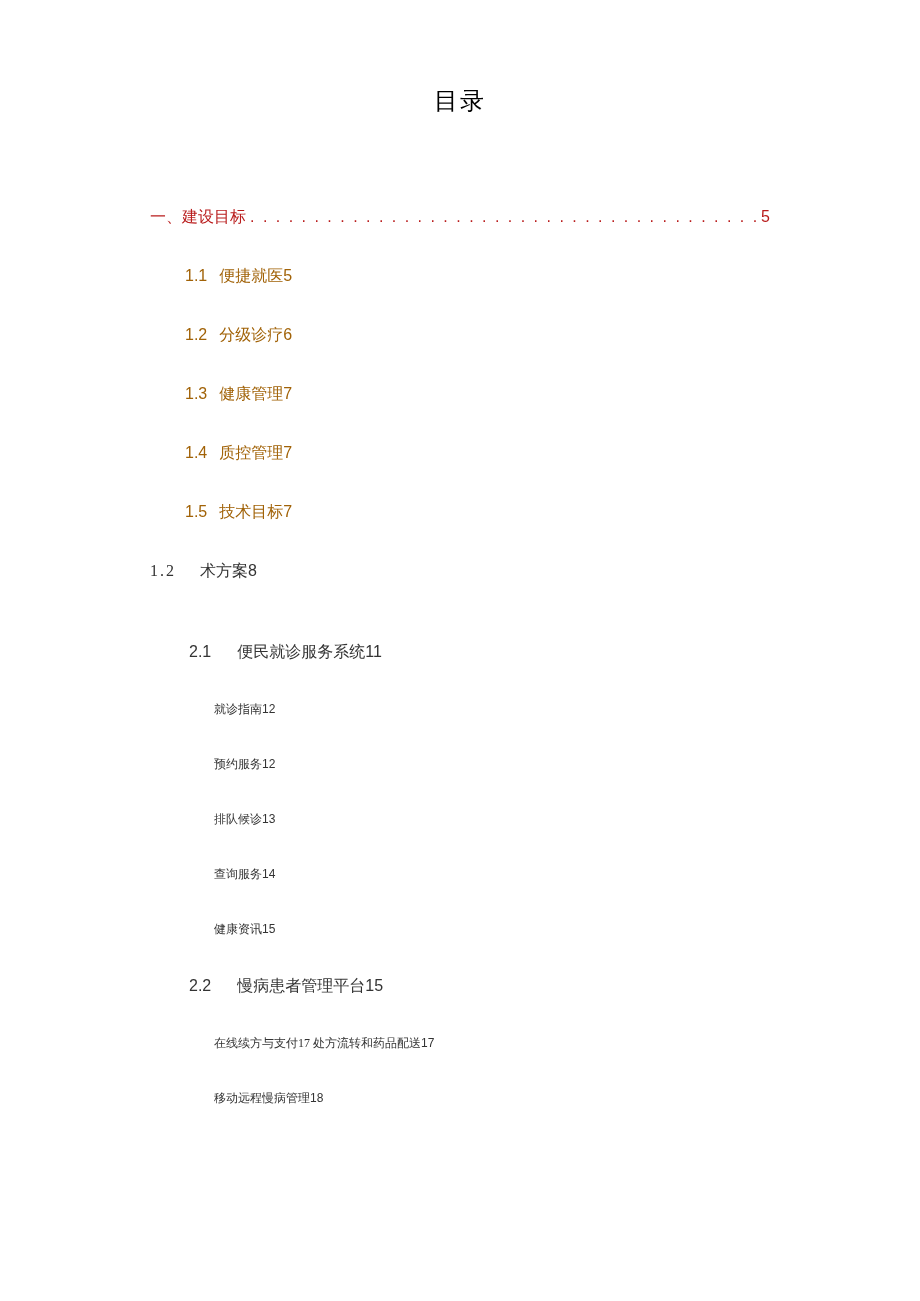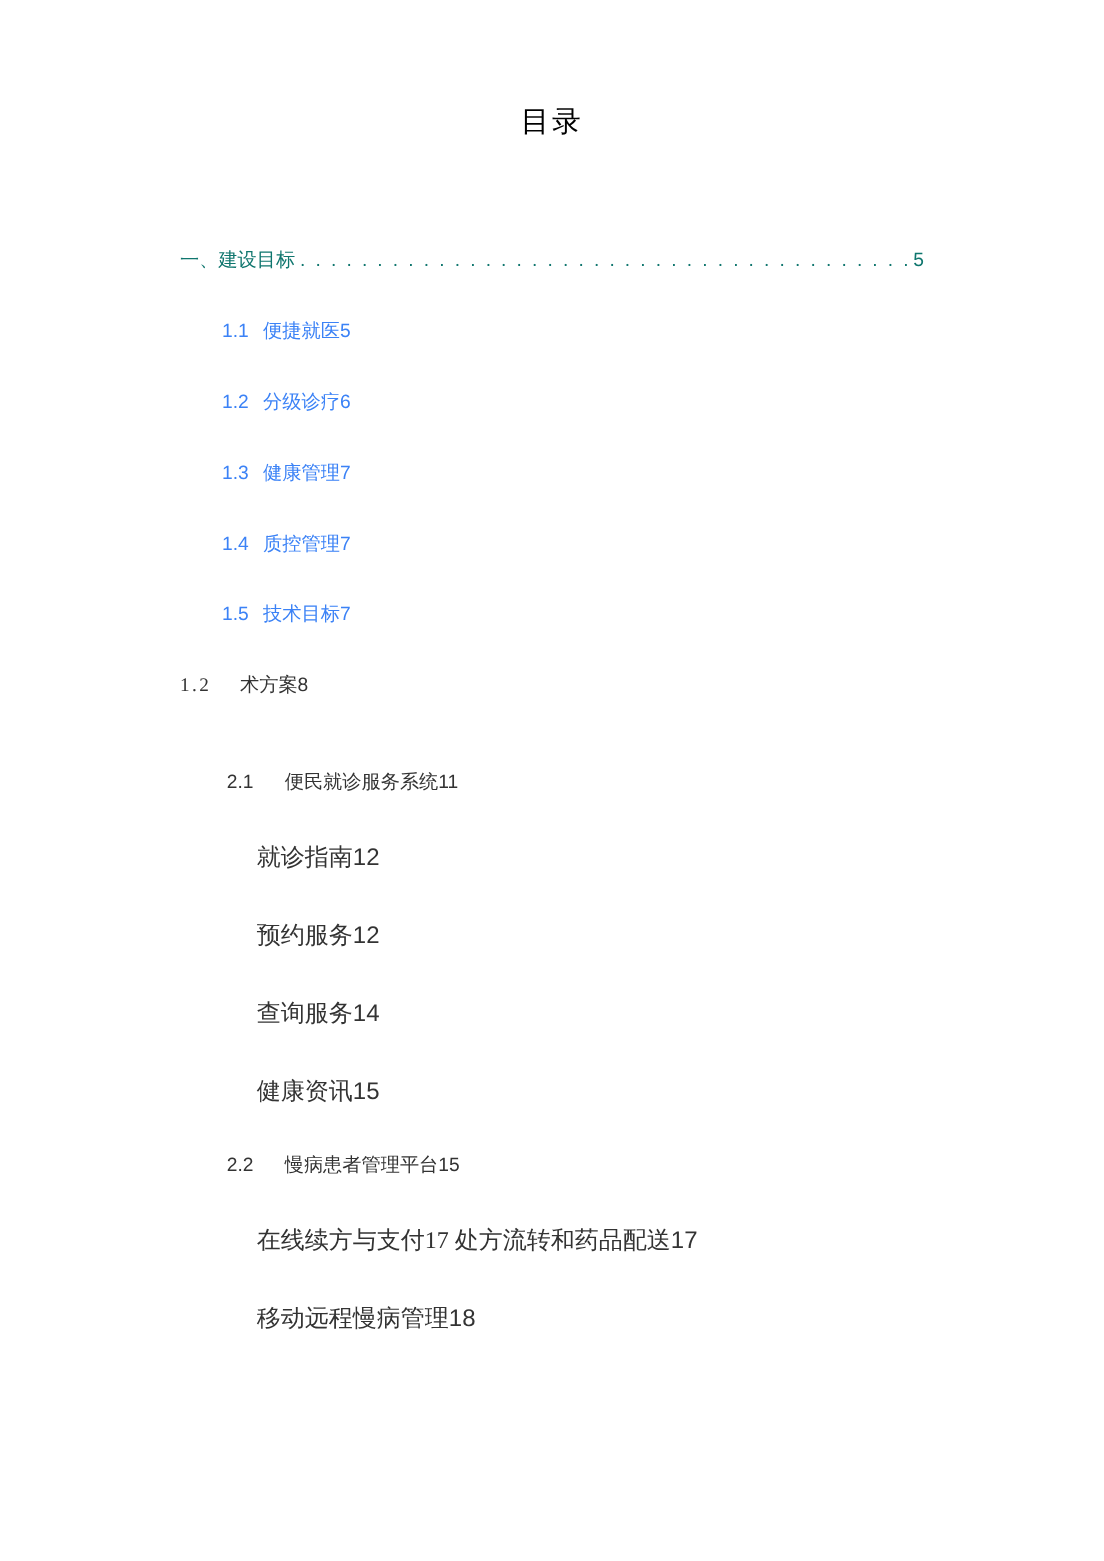--- a/index.html
+++ b/index.html
@@ -21,40 +21,40 @@
       padding-top: 85px;
       letter-spacing: 2px;
     }
     .toc-container {
       padding-top: 90px;
       padding-left: 150px;
       padding-right: 150px;
     }
     .entry-level-0 {
       font-size: 16px;
-      color: #0f766e;
+      color: #b91c1c;
       display: flex;
       align-items: baseline;
       margin-bottom: 38px;
       font-family: "SimSun", "宋体", serif;
     }
     .entry-level-0 .dots {
       flex: 1;
       overflow: hidden;
       white-space: nowrap;
       letter-spacing: 2px;
       padding: 0 4px;
       font-family: Arial, sans-serif;
     }
     .entry-level-0 .page-num {
       font-family: Arial, sans-serif;
     }
     .entry-level-1 {
       font-size: 16px;
-      color: #3b82f6;
+      color: #a16207;
       margin-left: 35px;
       margin-bottom: 38px;
     }
     .entry-level-1 .num {
       font-family: Arial, sans-serif;
       margin-right: 12px;
     }
     .entry-level-1 .page-inline {
       font-family: Arial, sans-serif;
     }
@@ -80,21 +80,21 @@
       margin-bottom: 38px;
     }
     .entry-level-1b .num {
       font-family: Arial, sans-serif;
       margin-right: 26px;
     }
     .entry-level-1b .page-inline {
       font-family: Arial, sans-serif;
     }
     .entry-level-2 {
-      font-size: 20px;
+      font-size: 12px;
       color: #333;
       margin-left: 64px;
       margin-bottom: 38px;
     }
     .entry-level-2 .page-inline {
       font-family: Arial, sans-serif;
     }
   </style>
 </head>
 <body>
@@ -138,20 +138,23 @@
   </div>
 
   <div class="entry-level-2">
     <span>就诊指南</span><span class="page-inline">12</span>
   </div>
 
   <div class="entry-level-2">
     <span>预约服务</span><span class="page-inline">12</span>
   </div>
 
+  <div class="entry-level-2">
+    <span>排队候诊</span><span class="page-inline">13</span>
+  </div>
 
 
   <div class="entry-level-2">
     <span>查询服务</span><span class="page-inline">14</span>
   </div>
 
   <div class="entry-level-2">
     <span>健康资讯</span><span class="page-inline">15</span>
   </div>
 

